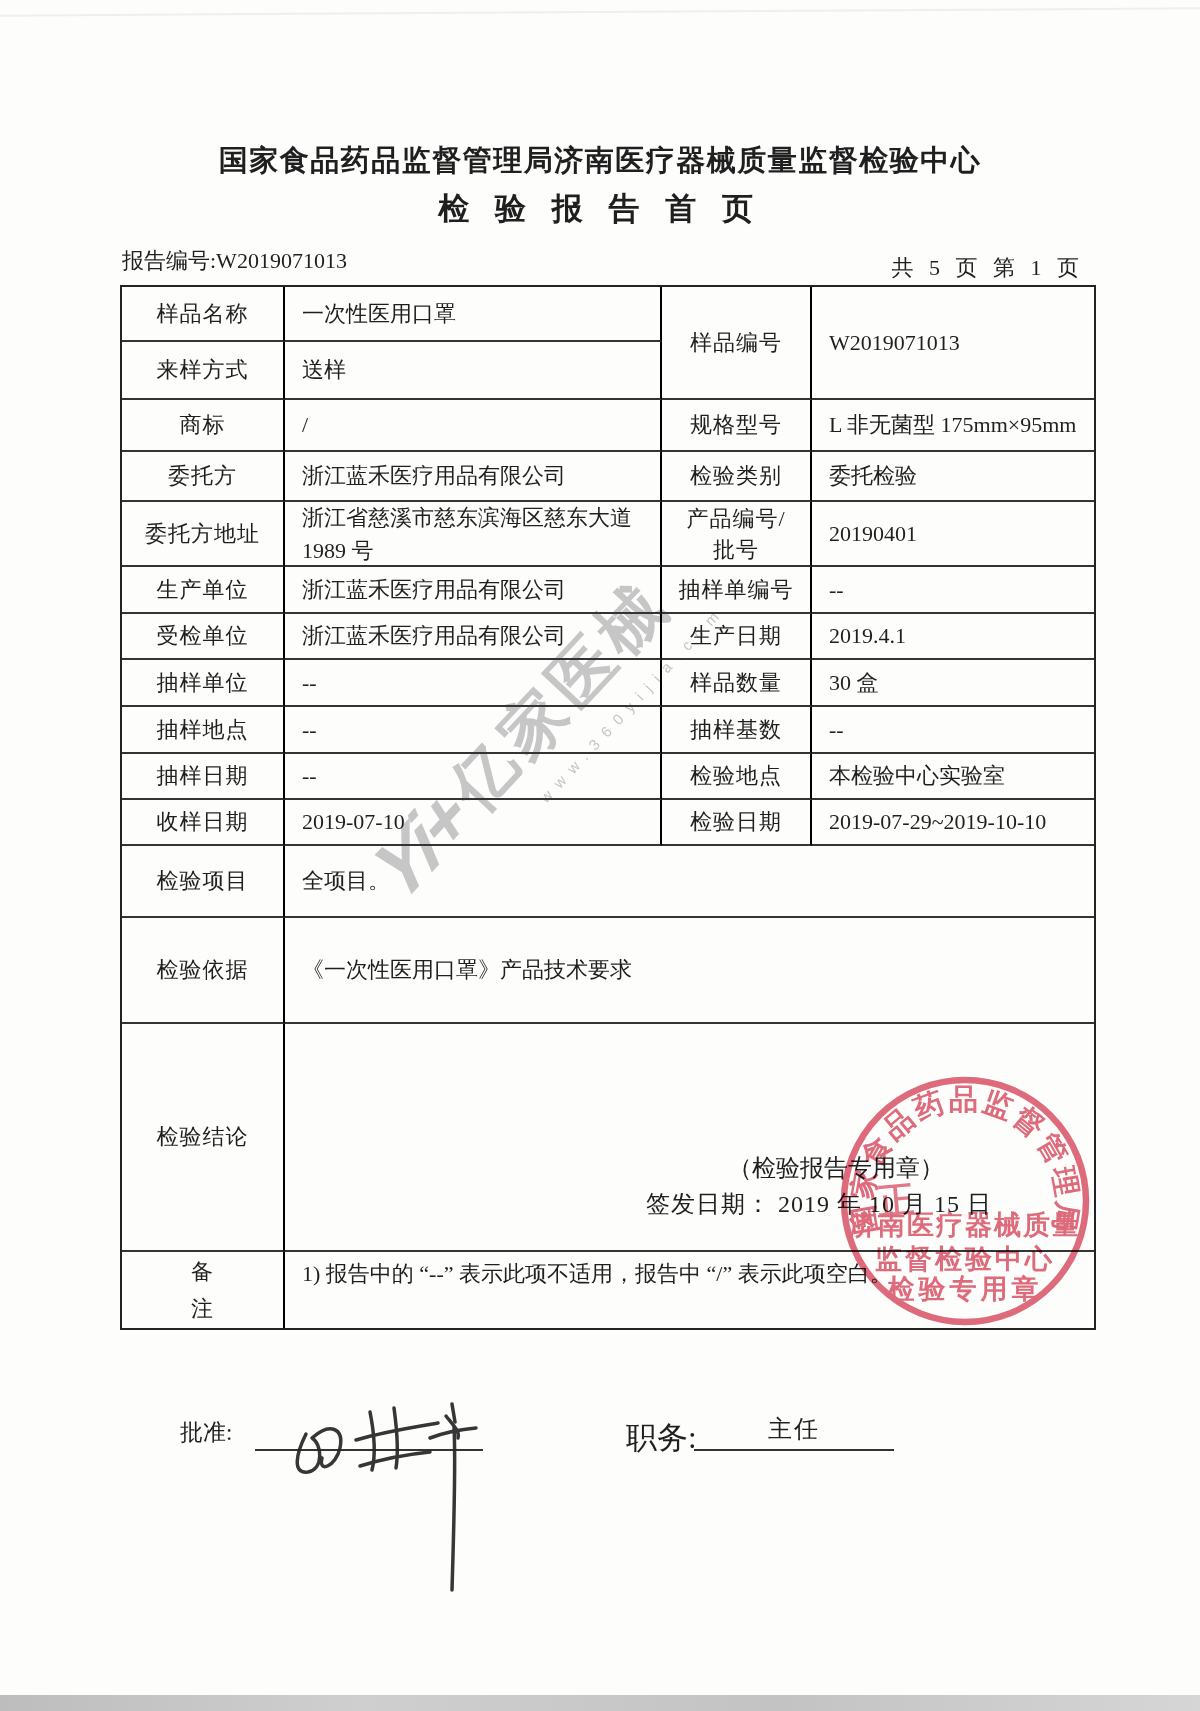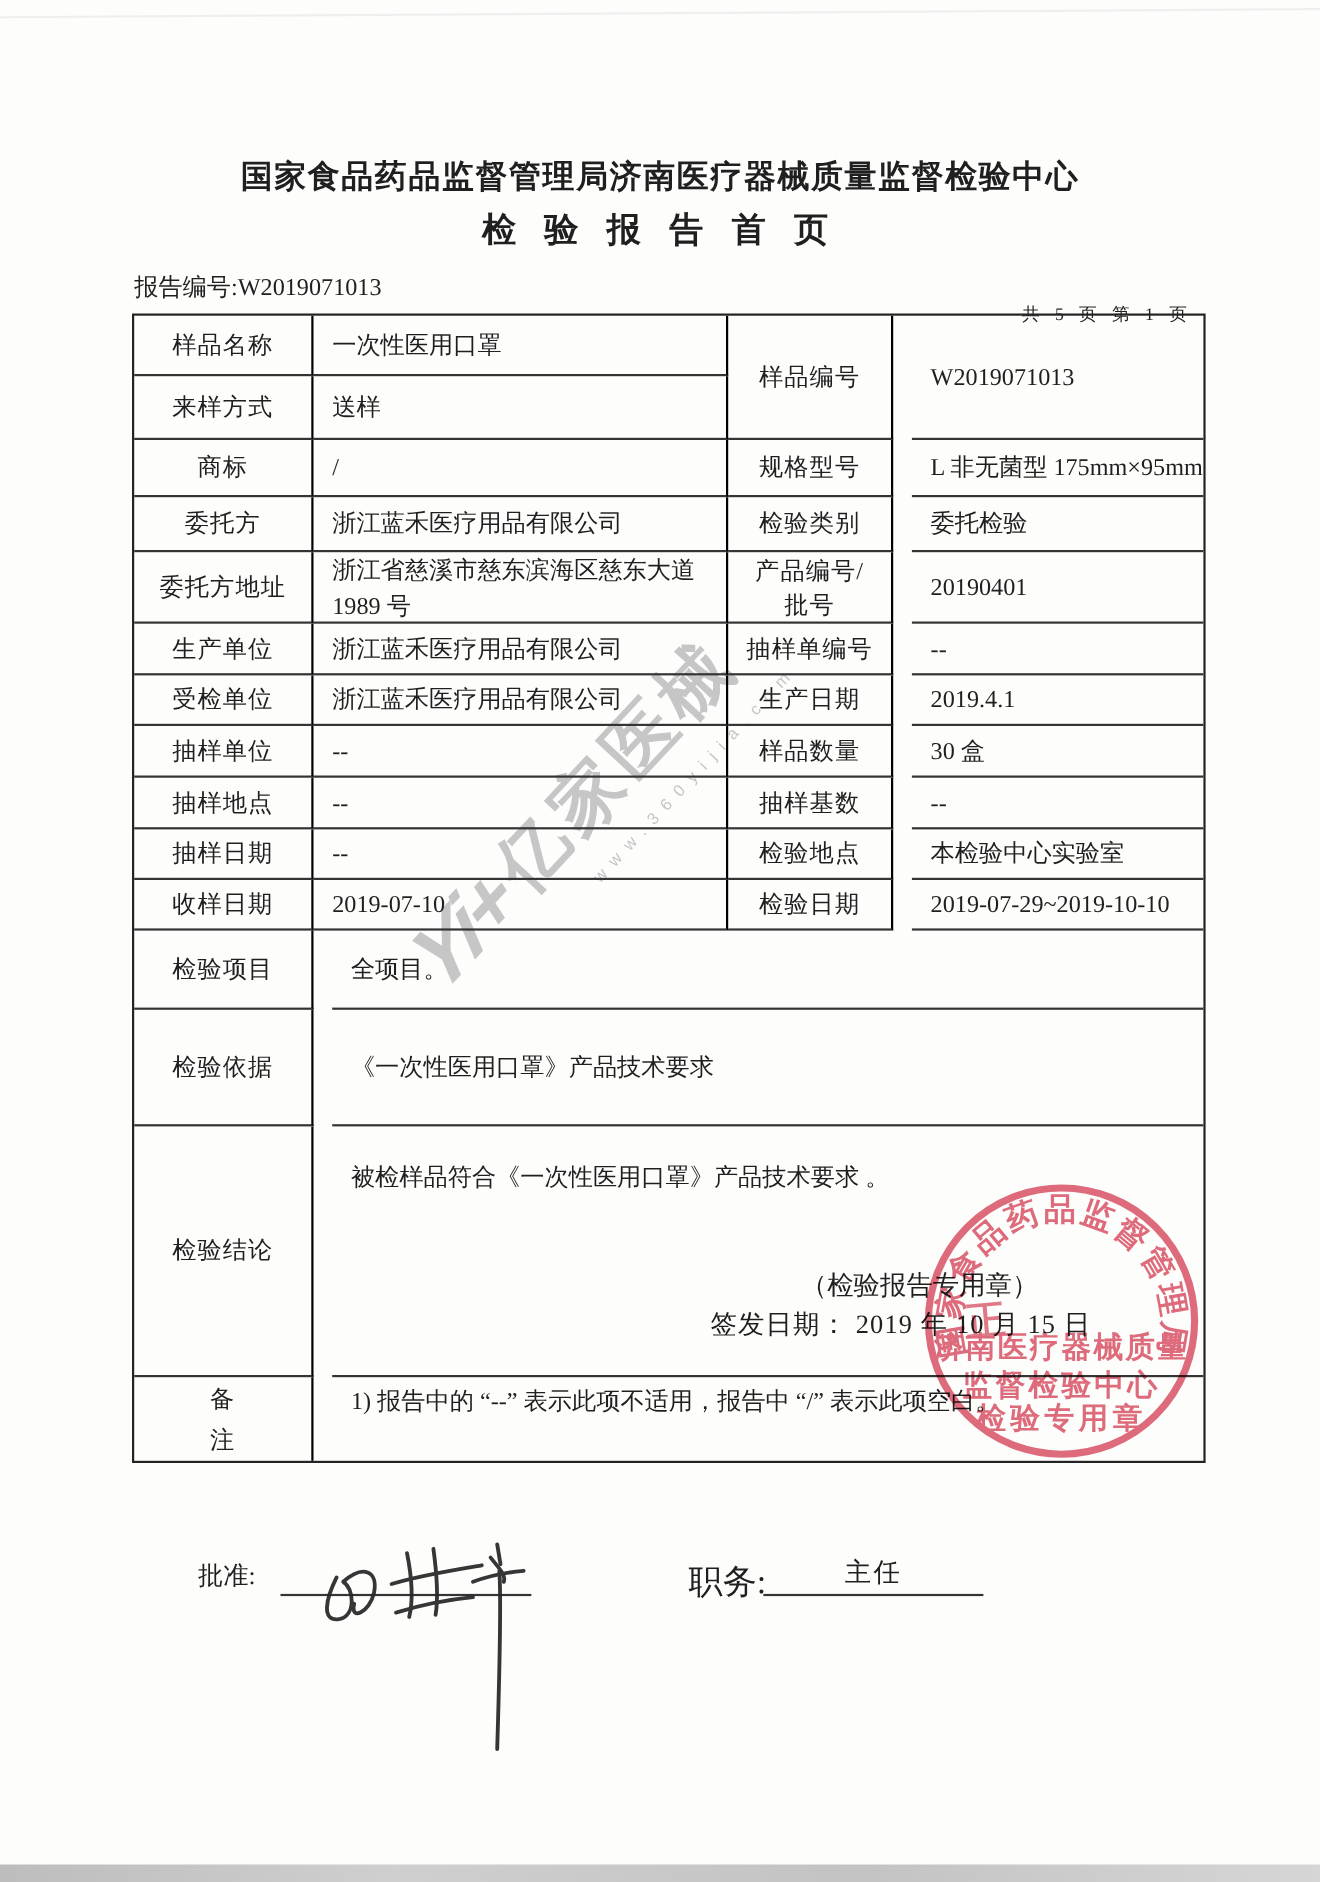--- a/index.html
+++ b/index.html
@@ -6,32 +6,32 @@
   .page{position:relative;width:1200px;height:1711px;background:#fdfdfc;overflow:hidden;
         font-family:"Liberation Serif","DejaVu Serif",serif;color:#1f1f1f;}
   .top-edge{position:absolute;top:11px;left:-10px;width:1220px;height:2px;background:#efefef;transform:rotate(-.35deg);}
   .bottom-strip{position:absolute;left:0;top:1695px;width:1200px;height:16px;
         background:linear-gradient(90deg,#bdbdbd,#cfcfcf 30%,#c3c3c3 65%,#d6d6d6);}
   .org-header{position:absolute;top:141px;left:0;width:100%;text-align:center;
         font-size:29px;font-weight:bold;letter-spacing:1.5px;}
   .doc-title{position:absolute;top:188px;left:0;width:100%;text-align:center;
         font-size:31px;font-weight:bold;letter-spacing:9px;}
   .report-no{position:absolute;left:122px;top:246px;font-size:22px;}
-  .page-info{position:absolute;right:116px;top:253px;font-size:16px;letter-spacing:5px;margin-top:23px;}
+  .page-info{position:absolute;right:116px;top:253px;font-size:22px;letter-spacing:5px;}
 
   .tbl{position:absolute;left:120px;top:285px;z-index:2;
        display:grid;
        grid-template-columns:163px 377px 150px 282px;
        grid-template-rows:55px 58px 52px 50px 65px 47px 46px 47px 47px 46px 46px 72px 106px 228px 76px;
        border:2px solid #232323;}
   .cell{border-right:2px solid #000000;border-bottom:2px solid #343434;
         display:flex;align-items:center;font-size:22px;position:relative;box-sizing:border-box;}
   .lab{justify-content:center;text-align:center;letter-spacing:1px;}
   .val{padding-left:17px;}
-  .no-br{border-right:none;margin-left:17px;}
+  .no-br{border-right:none;}
   .no-bb{border-bottom:none;}
   .two-line{flex-direction:column;justify-content:center;line-height:31px;text-align:center;}
   .addr{flex-direction:column;align-items:flex-start;justify-content:center;line-height:33px;}
   .concl{align-items:flex-start;padding-top:31px;}
   .rem{align-items:flex-start;padding-top:7px;}
   .vert-lab{flex-direction:column;justify-content:center;line-height:37px;}
   .seal-note{position:absolute;right:150px;top:128px;font-size:24px;}
   .issue-date{position:absolute;right:102px;top:164px;font-size:24px;letter-spacing:1px;}
 
   .watermark{position:absolute;left:398px;top:628px;width:470px;height:330px;z-index:1;
@@ -136,21 +136,20 @@
     <div class="cell val no-br" style="grid-area:11/4/12/5">2019-07-29~2019-10-10</div>
 
     <div class="cell lab" style="grid-area:12/1/13/2">检验项目</div>
     <div class="cell val no-br" style="grid-area:12/2/13/5">全项目。</div>
 
     <div class="cell lab" style="grid-area:13/1/14/2">检验依据</div>
     <div class="cell val no-br" style="grid-area:13/2/14/5">《一次性医用口罩》产品技术要求</div>
 
     <div class="cell lab" style="grid-area:14/1/15/2">检验结论</div>
     <div class="cell val no-br concl" style="grid-area:14/2/15/5">
-      <span>被检样品符合《一次性医用口罩》产品技术要求 。</span>
       <span class="seal-note">（检验报告专用章）</span>
       <span class="issue-date">签发日期： 2019 年 10 月 15 日</span>
     </div>
 
     <div class="cell lab vert-lab no-bb" style="grid-area:15/1/16/2">
       <span>备</span>
       <span>注</span>
     </div>
     <div class="cell val no-br no-bb rem" style="grid-area:15/2/16/5">1) 报告中的 “--” 表示此项不适用，报告中 “/” 表示此项空白。</div>
   </div>

